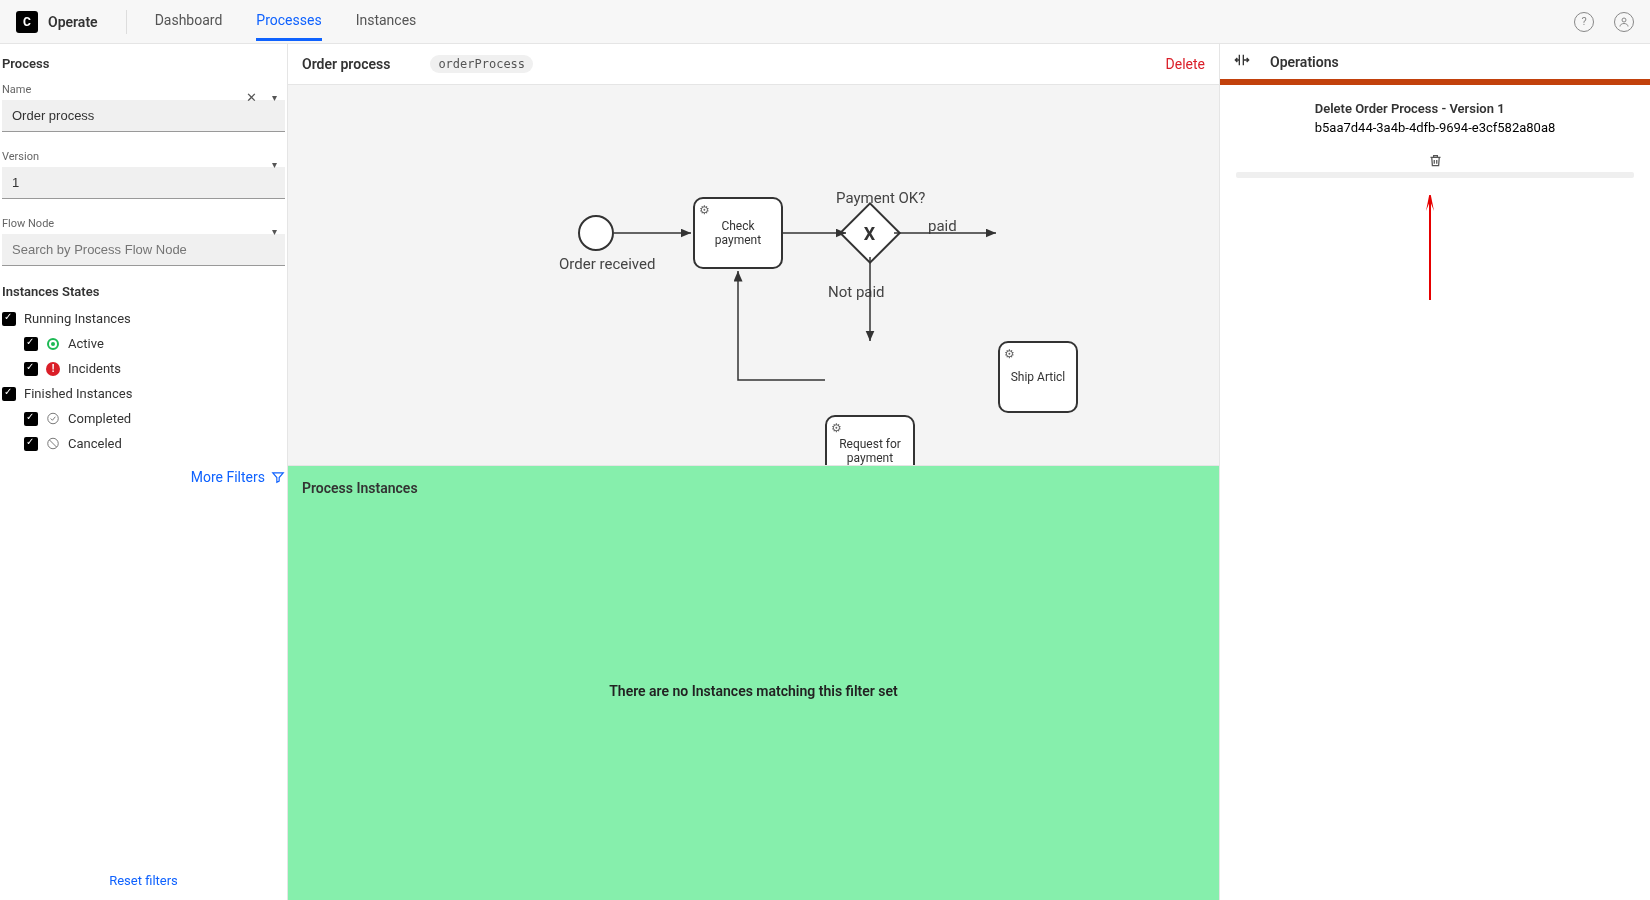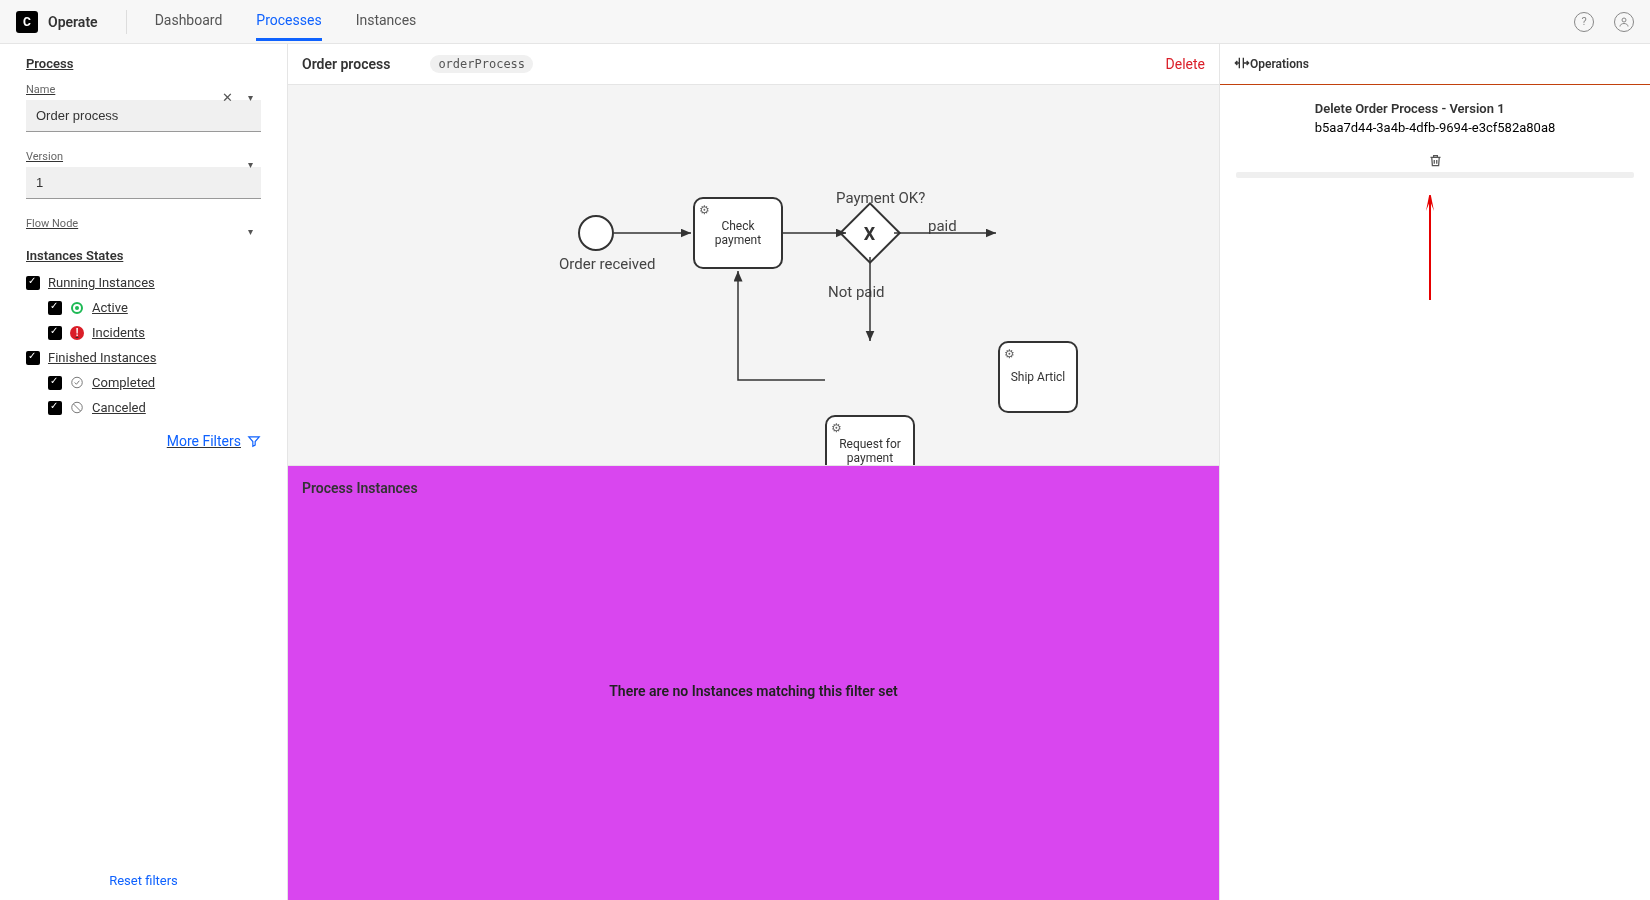--- a/index.html
+++ b/index.html
@@ -18,21 +18,21 @@
   
   
   .main { display:flex; height:calc(100vh - 44px);}
   .sidebar { width:288px; border-right:1px solid #e5e5e5; display:flex; flex-direction:column;}
   .center { flex:1; display:flex; flex-direction:column; background:#f4f4f4; border-right:1px solid #e5e5e5;}
   .ops-panel { width:430px; display:flex; flex-direction:column;}
   
   
   .panel-header { display:flex; align-items:center; justify-content:space-between; padding:0 14px; height:41px; border-bottom:1px solid #e5e5e5; font-weight:600; font-size:14px;}
   .collapse-icon { font-size:14px; color:#333; cursor:pointer;}
-  .filter-body { padding:12px 26px; overflow-y:auto; flex:1;text-decoration:underline;}
+  .filter-body { padding:12px 2px; overflow-y:auto; flex:1;}
   .section-title { font-weight:600; font-size:13px; margin-bottom:12px;}
   .field-label { font-size:11px; color:#666; margin-bottom:4px; display:block;}
   .field { position:relative; margin-bottom:18px;}
   .select-box { width:100%; background:#f0f0f0; border:none; border-bottom:1px solid #999; padding:8px 30px 8px 10px; font-size:13px; color:#333; outline:none;}
   .select-box.placeholder { color:#888;}
   .clear-x { position:absolute; right:28px; top:7px; color:#555; font-size:13px; cursor:pointer;}
   .chev-down { position:absolute; right:8px; top:9px; color:#555; font-size:10px; pointer-events:none;}
   .ck-row { display:flex; align-items:center; gap:8px; margin-bottom:10px; font-size:13px;}
   .ck-row.sub { margin-left:22px;}
   .ck { width:14px; height:14px; background:#000; border-radius:2px; position:relative;}
@@ -56,26 +56,26 @@
   
   .bpmn { position:absolute;}
   .start-event { width:36px; height:36px; border:2px solid #333; border-radius:50%; background:#fff;}
   .task { width:90px; height:72px; border:2px solid #333; border-radius:10px; background:#fff; padding:6px; font-size:12px; display:flex; align-items:center; justify-content:center; text-align:center; position:relative;}
   .task .gear { position:absolute; top:4px; left:4px; font-size:12px; color:#666;}
   .gateway { width:44px; height:44px; border:2px solid #333; background:#fff; transform:rotate(45deg); display:flex; align-items:center; justify-content:center;}
   .gateway span { transform:rotate(-45deg); font-weight:bold; font-size:18px;}
   .bpmn-label { position:absolute; font-size:15px; color:#444;}
   svg.connector { position:absolute; top:0; left:0; pointer-events:none;}
   
-  .instances-section { flex:1; background:#d946ef; border-top:1px solid #e5e5e5; padding:14px; display:flex; flex-direction:column;}
+  .instances-section { flex:1; background:#86efac; border-top:1px solid #e5e5e5; padding:14px; display:flex; flex-direction:column;}
   .instances-title { font-weight:600; font-size:14px;}
   .empty-msg { flex:1; display:flex; align-items:center; justify-content:center; font-weight:600; font-size:14px; color:#222;}
   
   
-  .ops-header { display:flex; align-items:center; height:41px; border-bottom:1px solid #c2410c; padding:0 14px; font-weight:600; font-size:12px;}
+  .ops-header { display:flex; align-items:center; height:41px; border-bottom:6px solid #c2410c; padding:0 14px; gap:20px; font-weight:600; font-size:14px;}
   .expand-icon { font-size:14px; color:#333; cursor:pointer;}
   .ops-body { padding:16px;}
   .op-title-row { display:flex; justify-content:space-between; align-items:center;flex-direction:column;}
   .op-title { font-weight:600; font-size:13px; margin-bottom:4px;}
   .op-uuid { font-size:13px; color:#000000; margin-bottom:18px;}
   .trash-icon { color:#555; font-size:15px; cursor:pointer;}
   .progress-bar { width:100%; height:6px; background:#efefef; border-radius:2px; margin-bottom:18px;}
   .op-status { font-size:13px; color:#333;}
   .red-arrow { position:absolute; pointer-events:none;}
 </style>
@@ -116,20 +116,21 @@
       </div>
 
       <div class="field">
         <span class="field-label">Version</span>
         <input class="select-box" readonly="" value="1" style="">
         <span class="chev-down">▾</span>
       </div>
 
       <div class="field">
         <span class="field-label">Flow Node</span>
+        <input class="select-box placeholder" placeholder="Search by Process Flow Node" style="">
         <span class="chev-down">▾</span>
       </div>
 
       <div class="section-title">Instances States</div>
 
       <div class="ck-row">
         <span class="ck"></span>
         <span>Running Instances</span>
       </div>
       <div class="ck-row sub">

